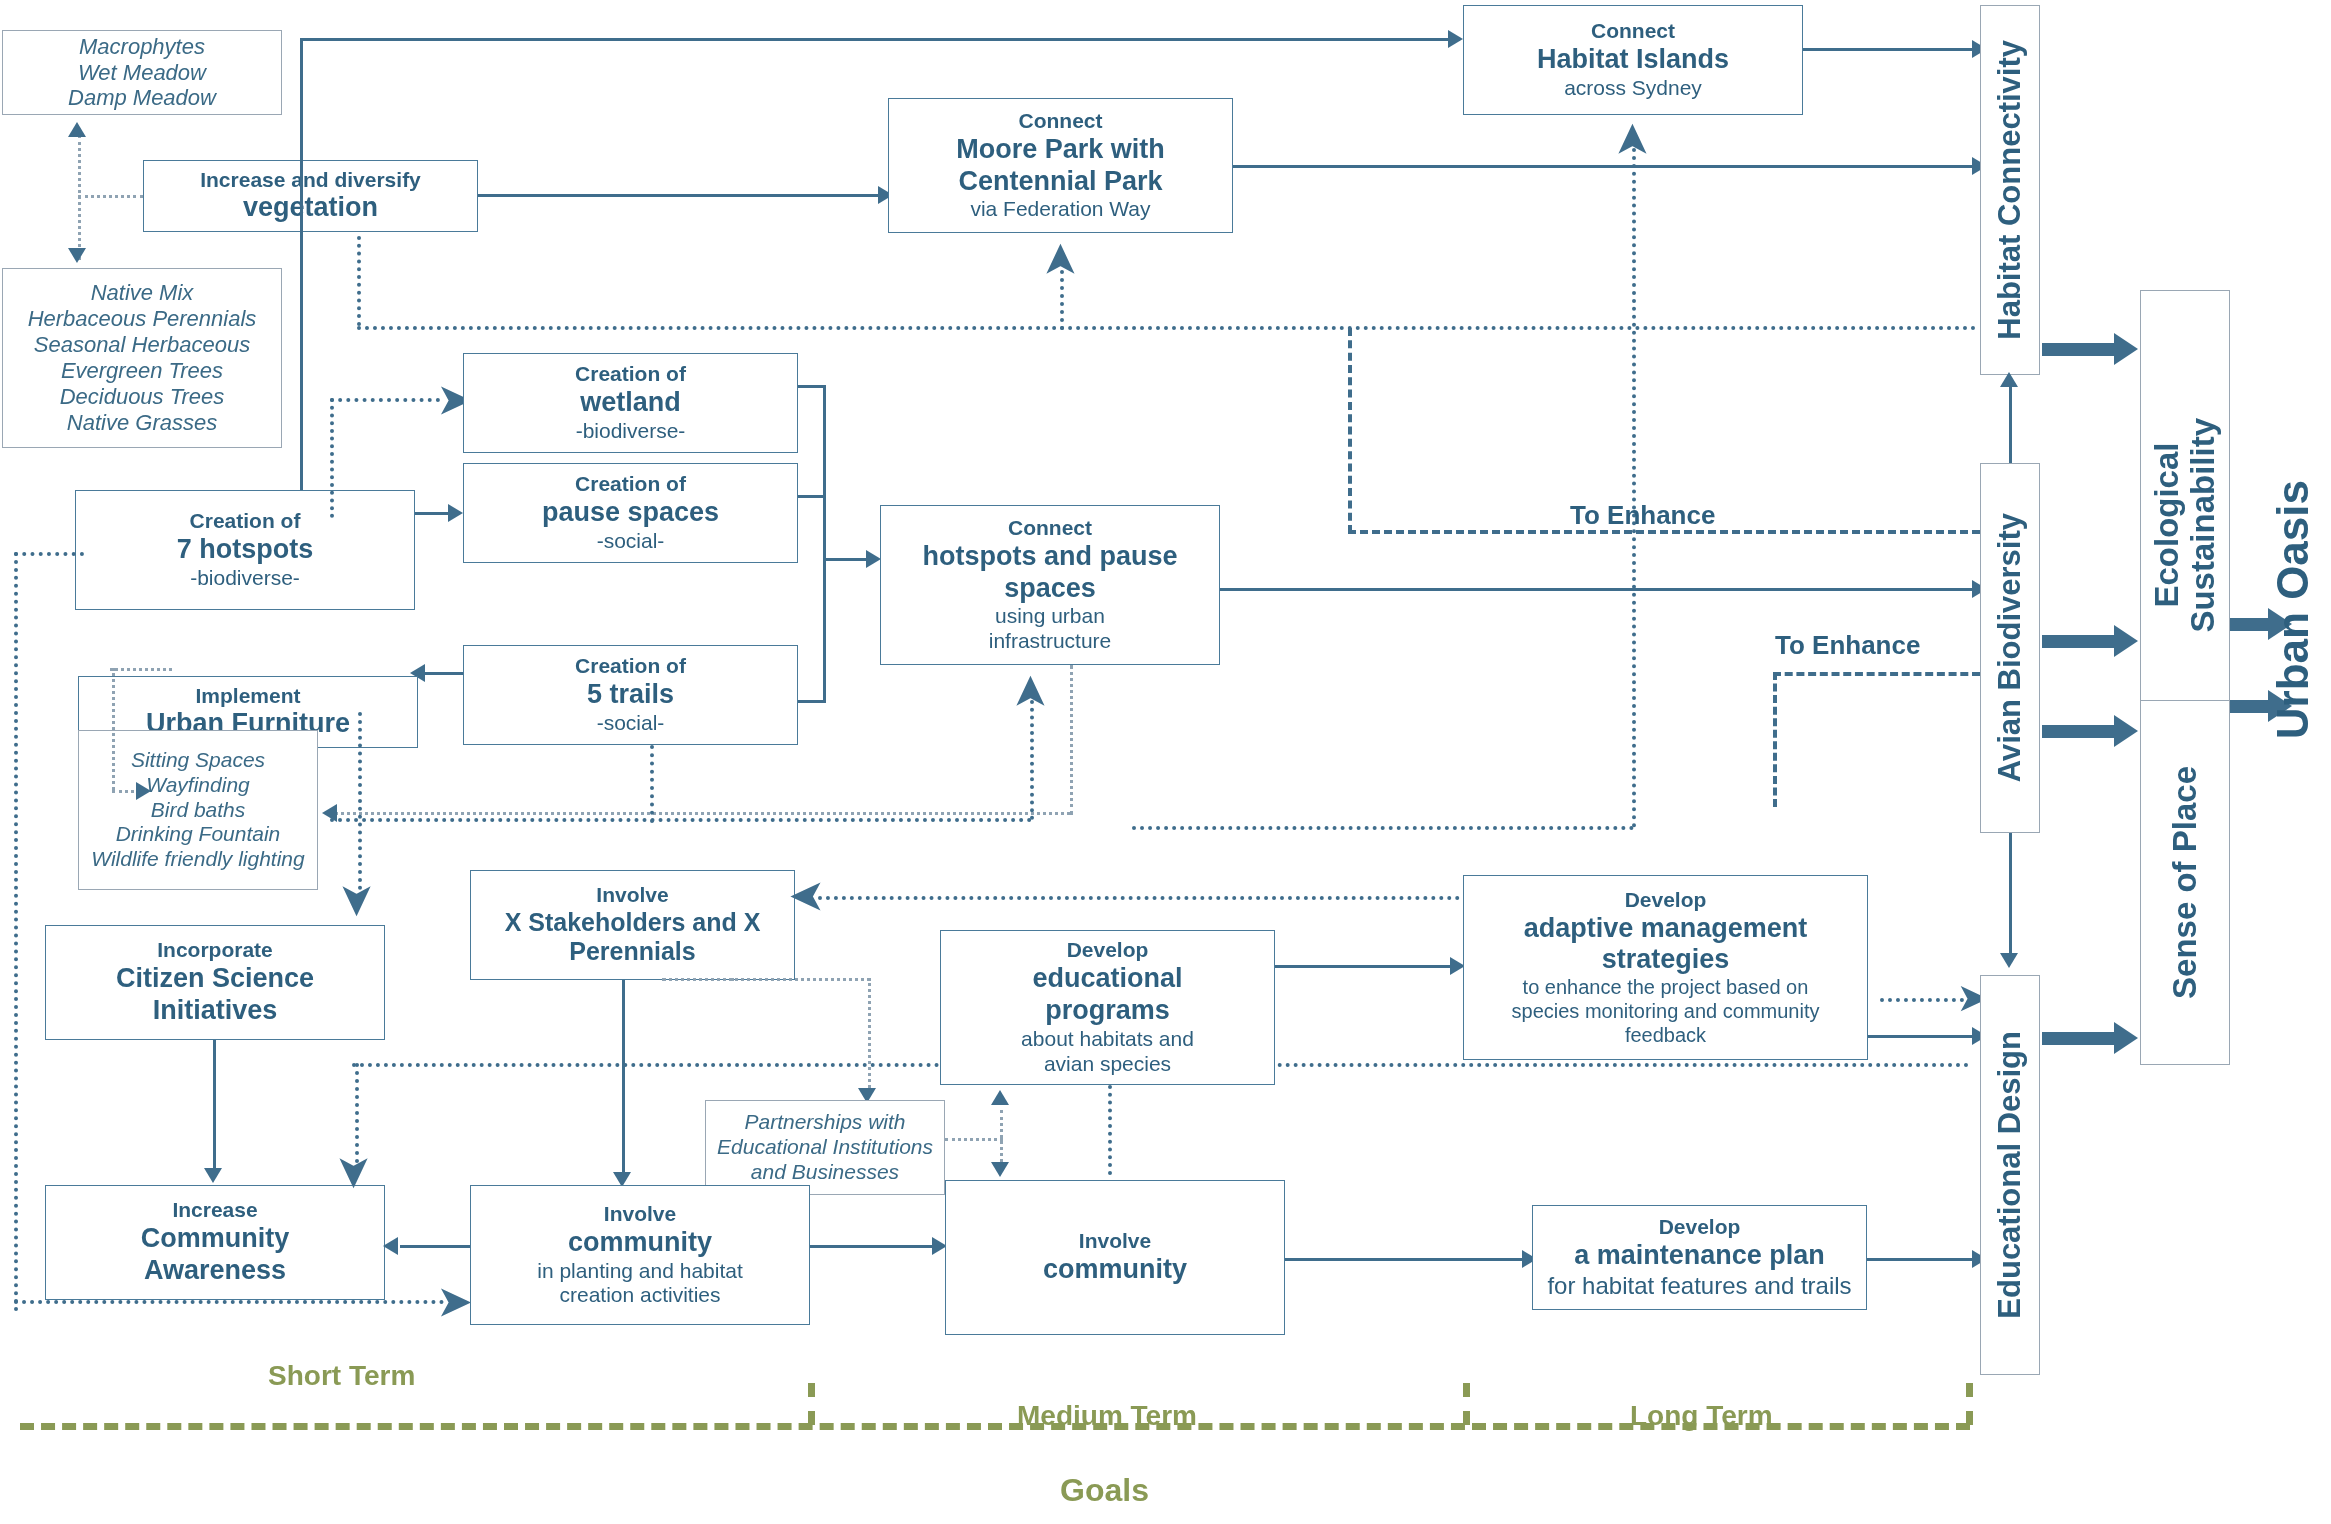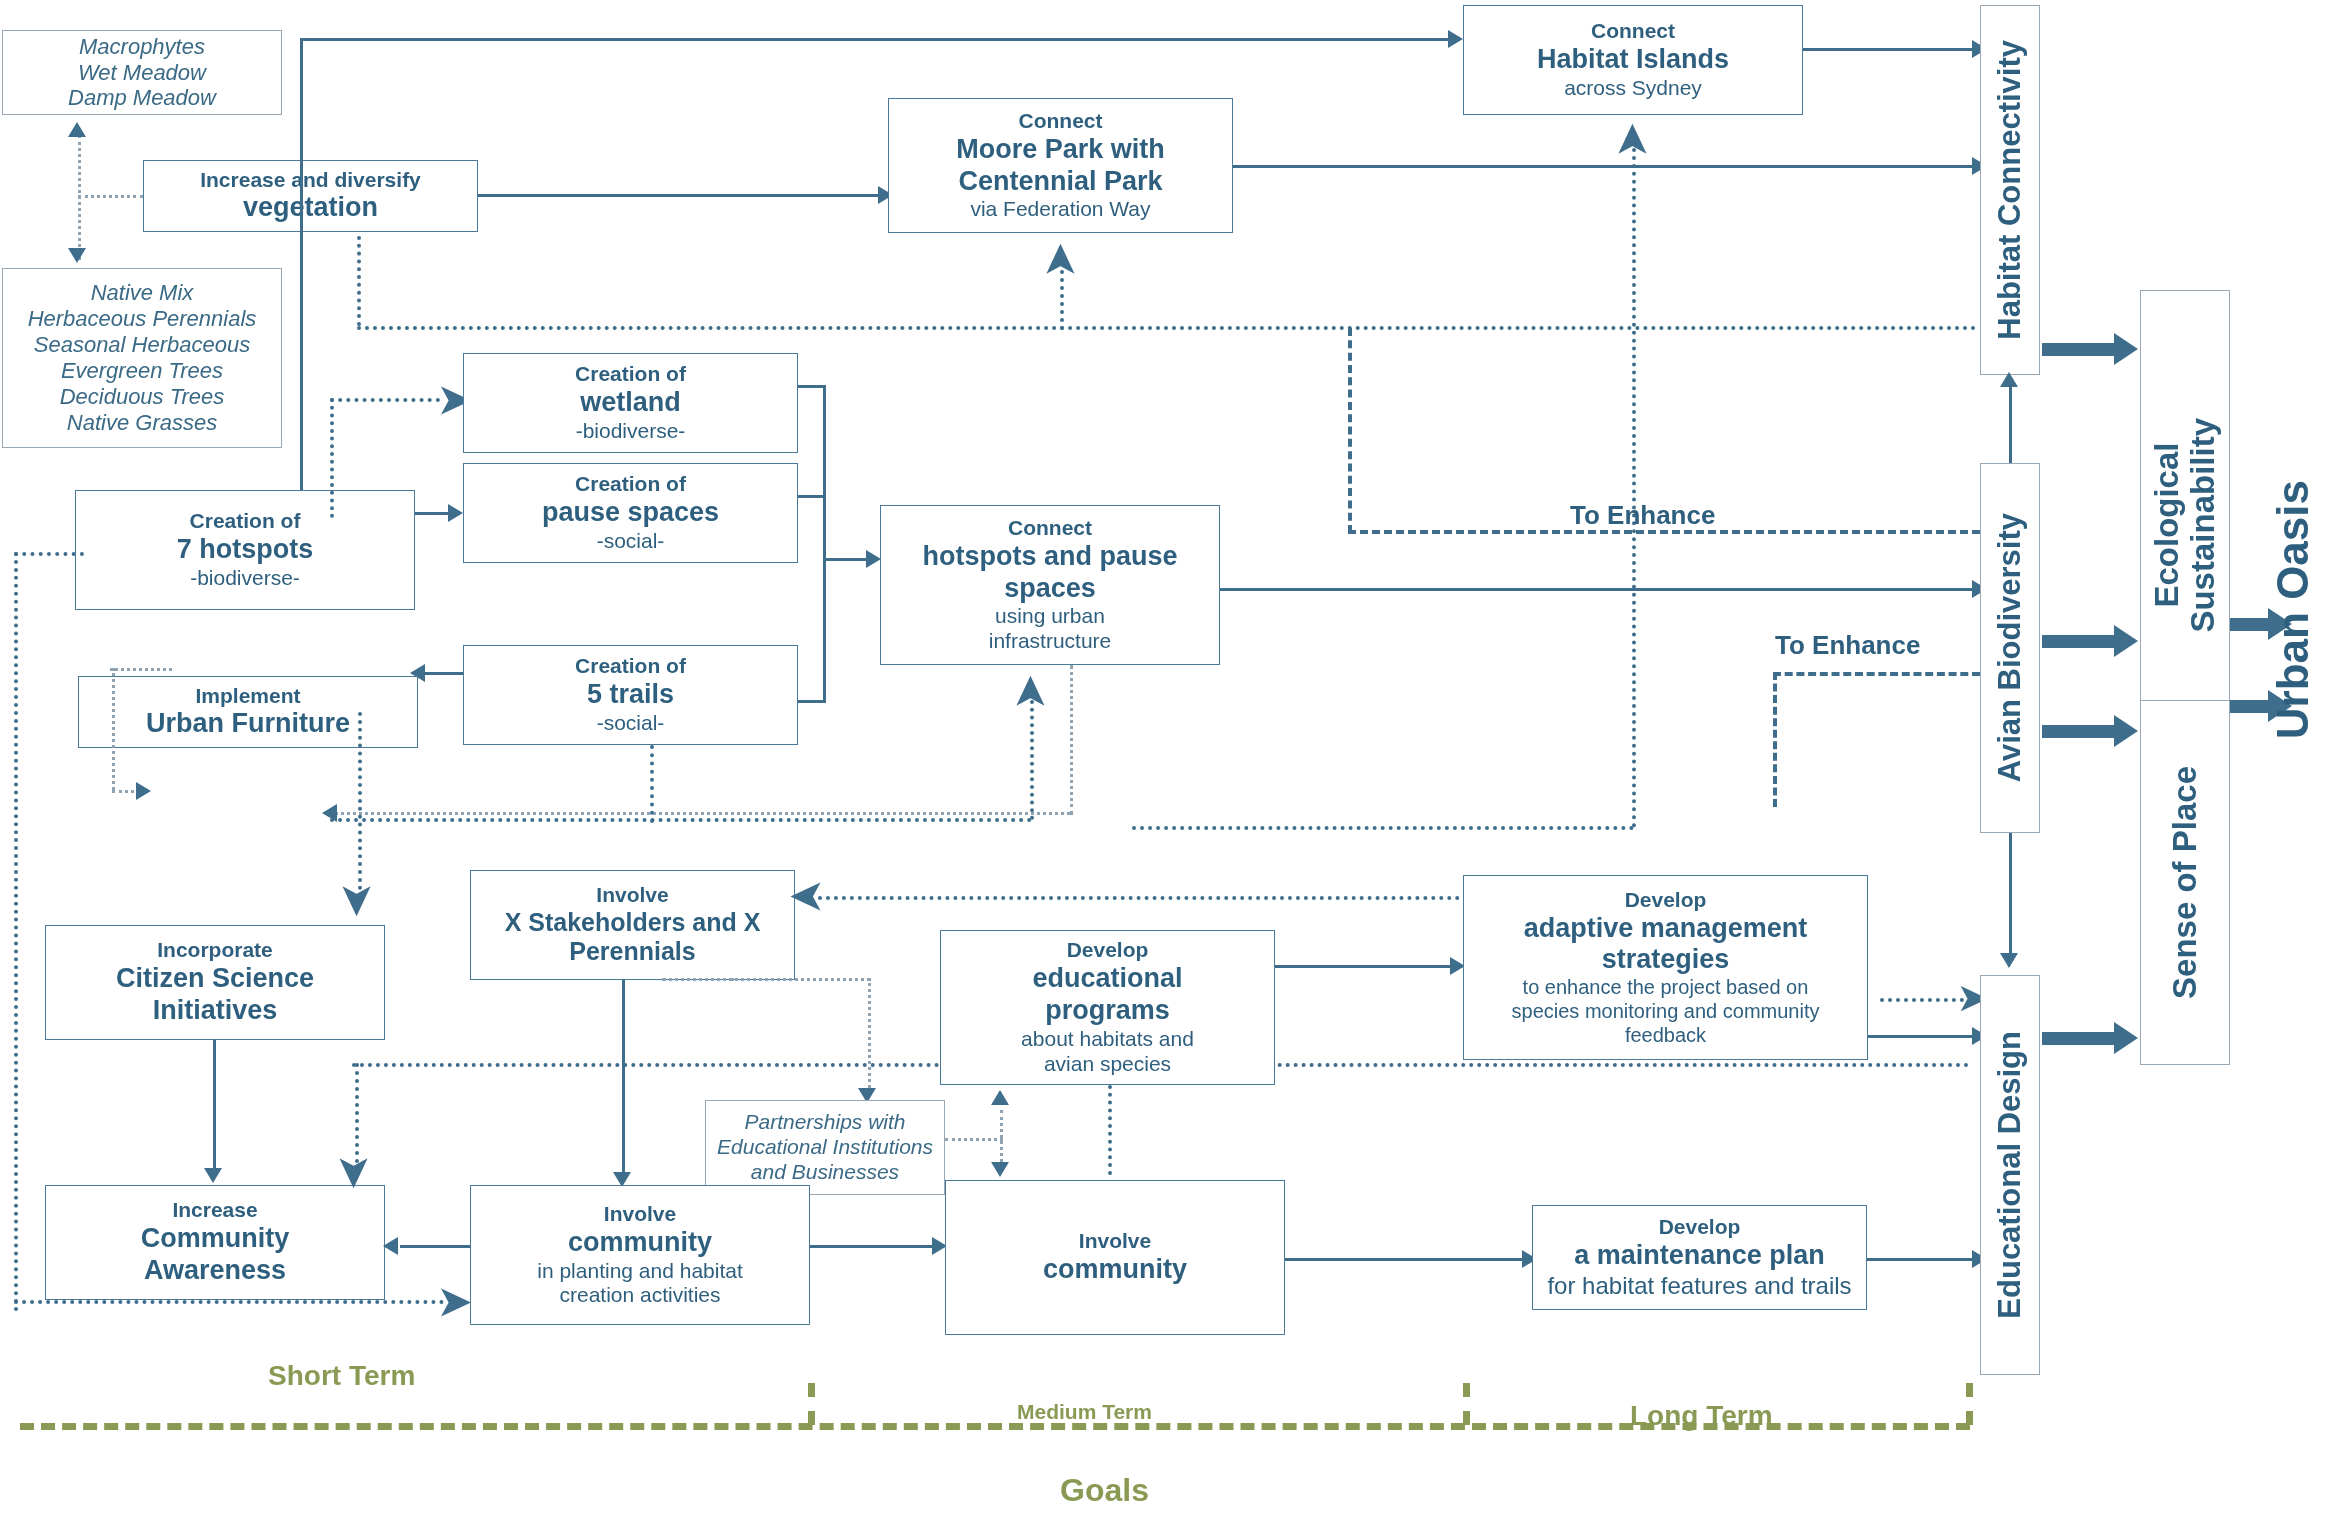--- a/index.html
+++ b/index.html
@@ -139,20 +139,27 @@
   <div class="ar ar-r" style="left:866px;top:550px;"></div>
 
   <div class="ln h" style="left:415px;top:672px;width:48px;"></div>
   <div class="ar ar-l" style="left:410px;top:664px;"></div>
 
   <div class="box blueborder" style="left:78px;top:640px;width:340px;height:72px;margin-top:36px;">
     <div class="l1">Implement</div>
     <div class="l2">Urban Furniture</div>
   </div>
 
+  <div class="box italic" style="left:78px;top:730px;width:240px;height:160px;">
+    <span style="white-space:pre-line;font-size:21px;">Sitting Spaces
+Wayfinding
+Bird baths
+Drinking Fountain
+Wildlife friendly lighting</span>
+  </div>
 
   <div class="hfine" style="left:110px;top:668px;width:62px;"></div>
   <div class="vfine" style="left:112px;top:668px;height:122px;"></div>
   <div class="hfine" style="left:112px;top:790px;width:28px;"></div>
   <div class="ar ar-r" style="left:136px;top:782px;"></div>
 
   <div class="vd" style="left:14px;top:552px;height:760px;"></div>
   <div class="hd" style="left:14px;top:552px;width:70px;"></div>
   <div class="hd" style="left:14px;top:1300px;width:430px;"></div>
   <div class="chev" style="left:438px;top:1281px;font-size:40px;">➤</div>
@@ -375,17 +382,17 @@
   <div class="oasis" style="left:2268px;top:480px;">
     <span>Urban Oasis</span>
   </div>
 
   <div class="tl-h" style="left:20px;top:1423px;width:1950px;"></div>
   <div class="tl-v" style="left:808px;top:1383px;height:42px;"></div>
   <div class="tl-v" style="left:1463px;top:1383px;height:42px;"></div>
   <div class="tl-v" style="left:1966px;top:1383px;height:42px;"></div>
 
   <div class="glab" style="left:268px;top:1360px;font-size:28px;">Short Term</div>
-  <div class="glab" style="left:1017px;top:1400px;font-size:21px;">Medium Term</div>
+  <div class="glab" style="left:1017px;top:1400px;font-size:28px;">Medium Term</div>
   <div class="glab" style="left:1630px;top:1400px;font-size:28px;">Long Term</div>
   <div class="glab" style="left:1060px;top:1472px;font-size:32px;">Goals</div>
 
 </div>
 
 </body></html>

